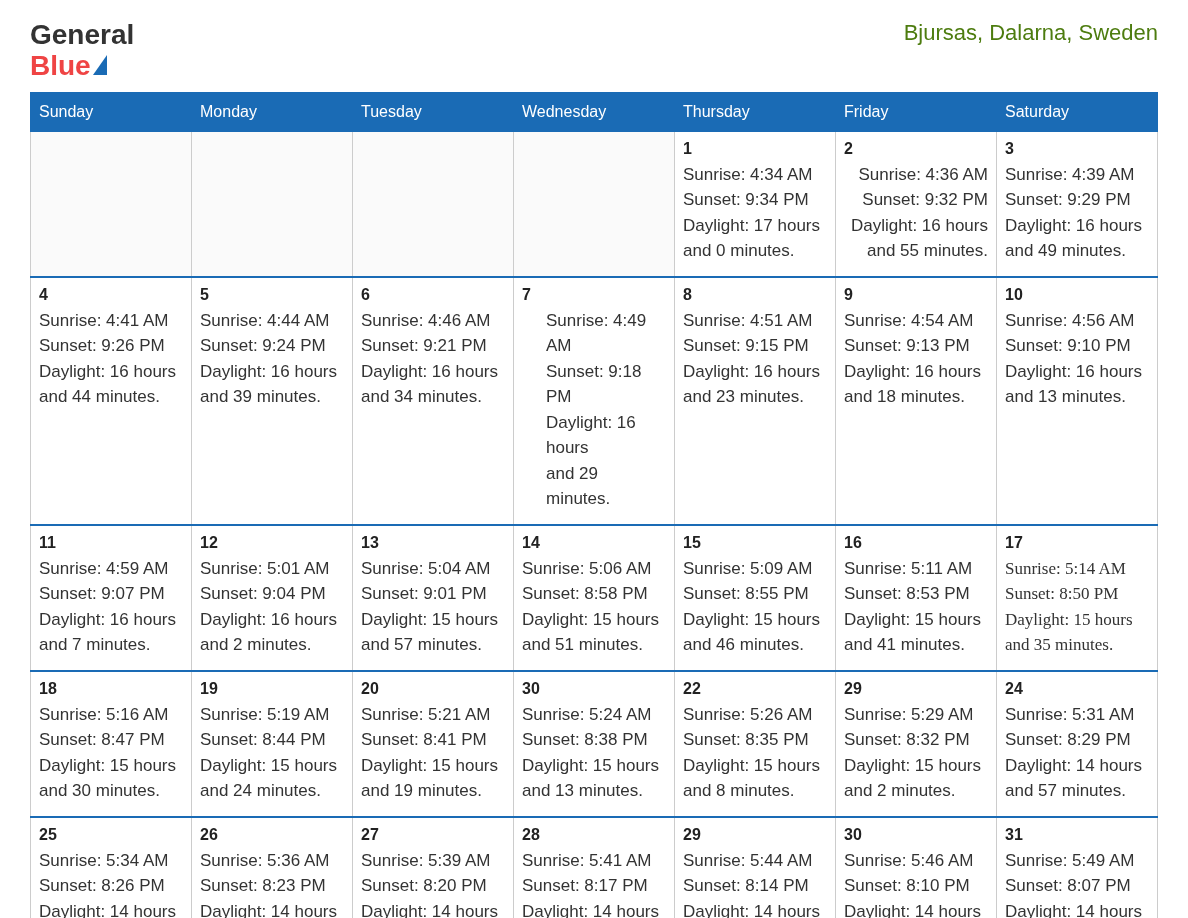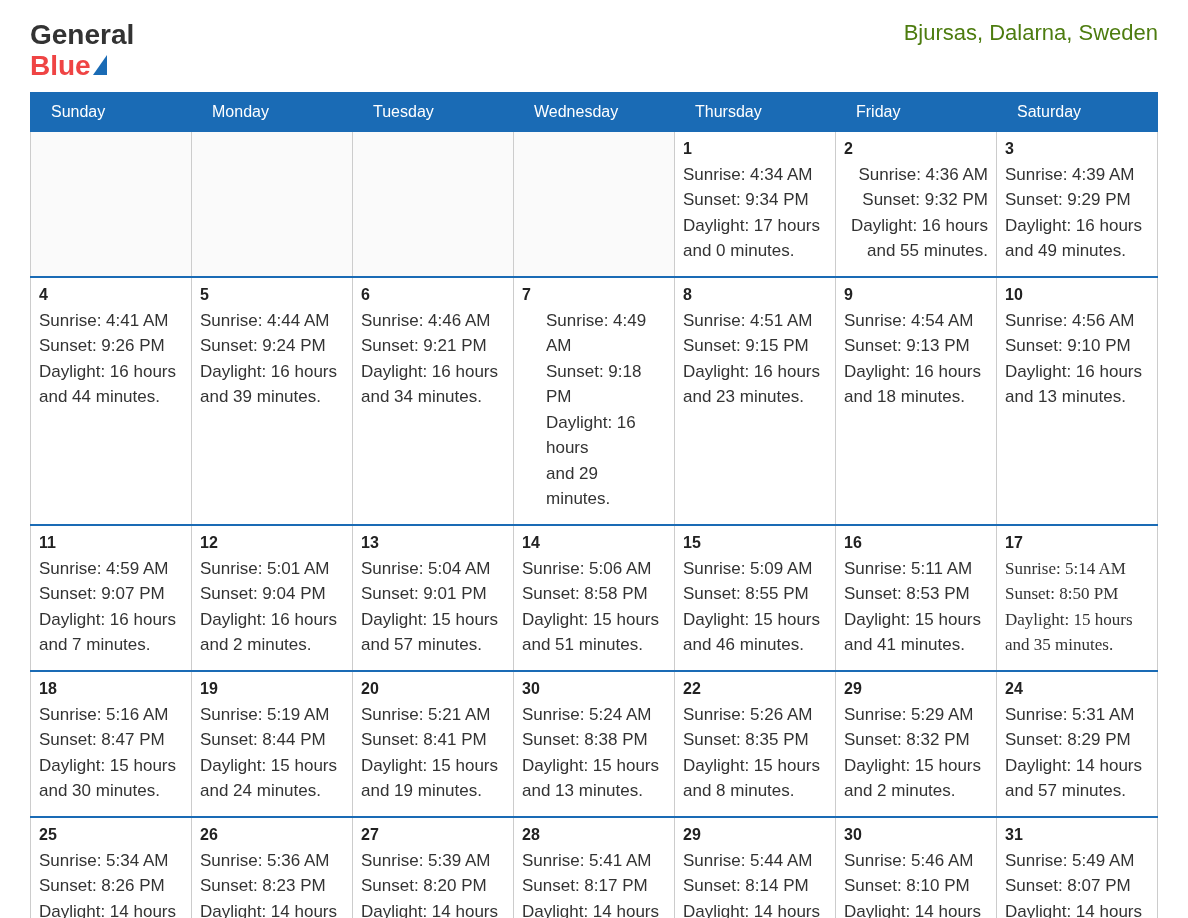--- a/index.html
+++ b/index.html
@@ -35,21 +35,21 @@
       border-collapse: collapse;
       margin-top: 8px;
     }
     .calendar thead tr {
       background-color: #1a6bb5;
     }
     .calendar thead th {
       color: #fff;
       font-size: 16px;
       font-weight: normal;
-      padding: 10px 20px;
+      padding: 10px 8px;
       text-align: left;
       border: 1px solid #1a6bb5;
     }
     .calendar tbody tr {
       border-bottom: 2px solid #1a6bb5;
     }
     .calendar tbody td {
       vertical-align: top;
       padding: 8px 8px 12px 8px;
       border: 1px solid #ccc;

